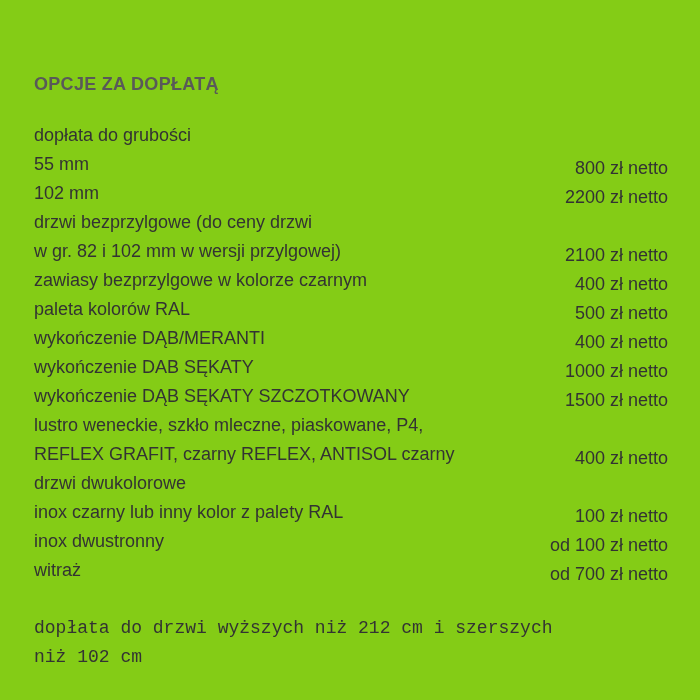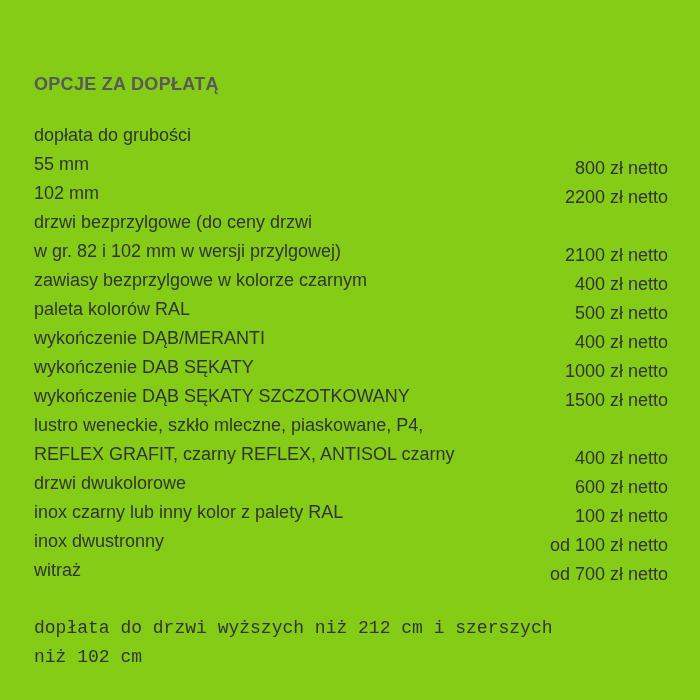--- a/index.html
+++ b/index.html
@@ -113,21 +113,20 @@
       </div>
 
       <div class="row">
         <span class="label">lustro weneckie, szkło mleczne, piaskowane, P4,
 REFLEX GRAFIT, czarny REFLEX, ANTISOL czarny</span>
         <span class="price">400 zł netto</span>
       </div>
 
       <div class="row">
         <span class="label">drzwi dwukolorowe</span>
-        <span class="price">600 zł netto</span>
       </div>
 
       <div class="row">
         <span class="label">inox czarny lub inny kolor z palety RAL</span>
         <span class="price">100 zł netto</span>
       </div>
 
       <div class="row">
         <span class="label">inox dwustronny</span>
         <span class="price">od 100 zł netto</span>

